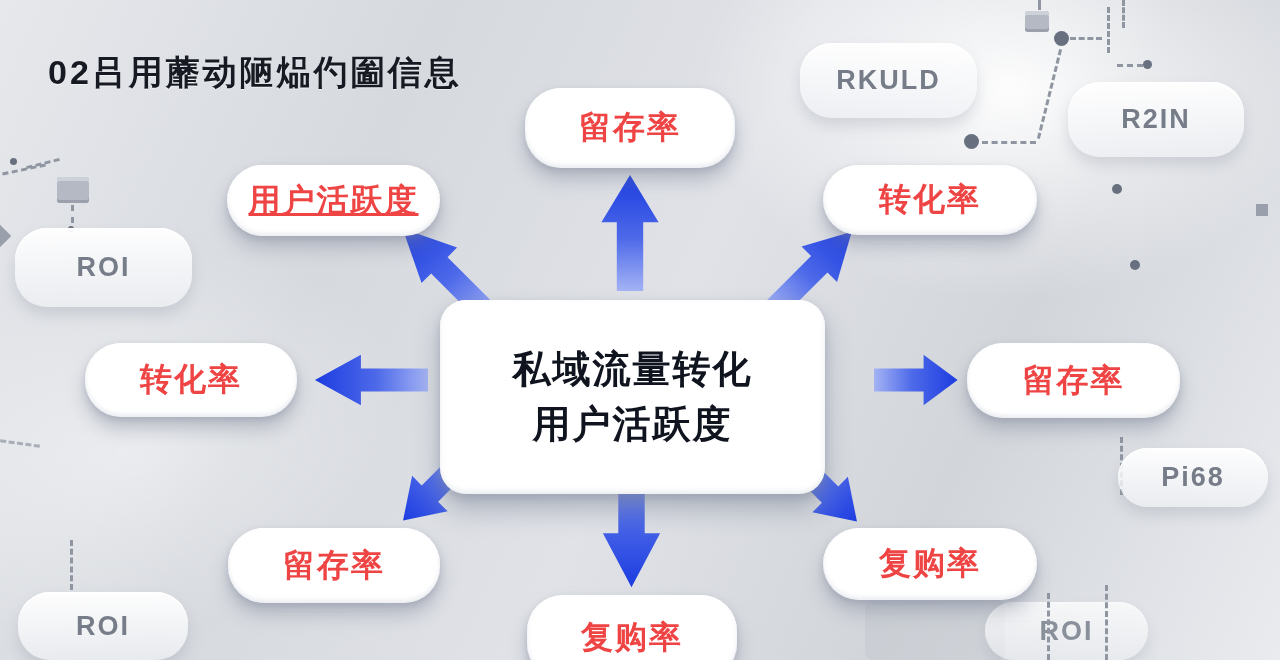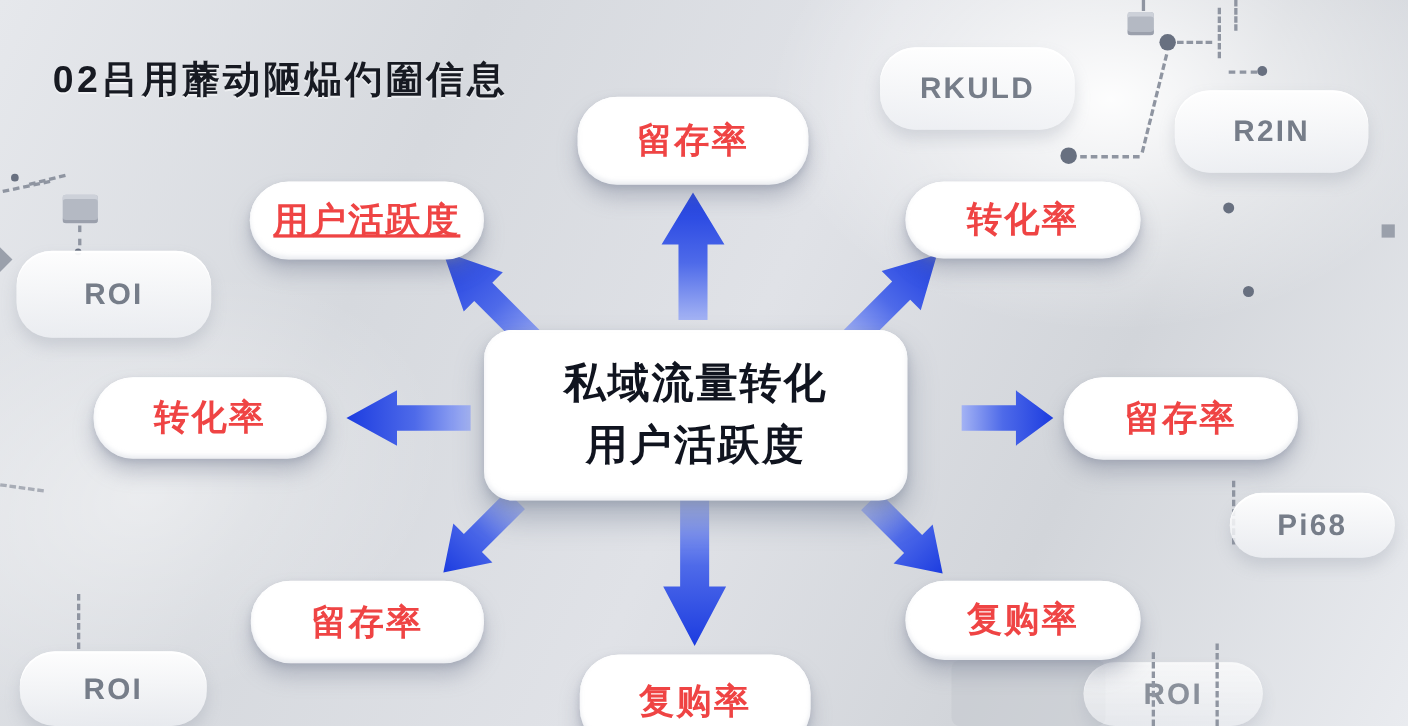--- a/index.html
+++ b/index.html
@@ -32,21 +32,21 @@
   .n-top{left:525px;top:88px;width:210px;height:80px;}
   .n-topleft{left:227px;top:165px;width:213px;height:71px;text-decoration:underline;}
   .n-topright{left:823px;top:165px;width:214px;height:70px;}
   .n-left{left:85px;top:343px;width:212px;height:74px;}
   .n-right{left:967px;top:343px;width:213px;height:75px;}
   .n-botleft{left:228px;top:528px;width:212px;height:75px;}
   .n-bottom{left:527px;top:595px;width:210px;height:85px;}
   .n-botright{left:823px;top:528px;width:214px;height:72px;}
 
   .center-node{
-    position:absolute;left:440px;top:300px;width:385px;height:155px;z-index:4;
+    position:absolute;left:440px;top:300px;width:385px;height:194px;z-index:4;
     background:#ffffff;border-radius:26px;
     display:flex;flex-direction:column;align-items:center;justify-content:center;
     font-weight:900;font-size:38px;line-height:1.45;color:#10141f;letter-spacing:2px;
     box-shadow:0 16px 26px rgba(116,126,146,.45),0 4px 8px rgba(116,126,146,.3),
                inset 0 -3px 5px rgba(198,204,216,.35),inset 0 2px 0 #ffffff;
   }
 
   
   .badge{
     position:absolute;z-index:2;border-radius:32px;

